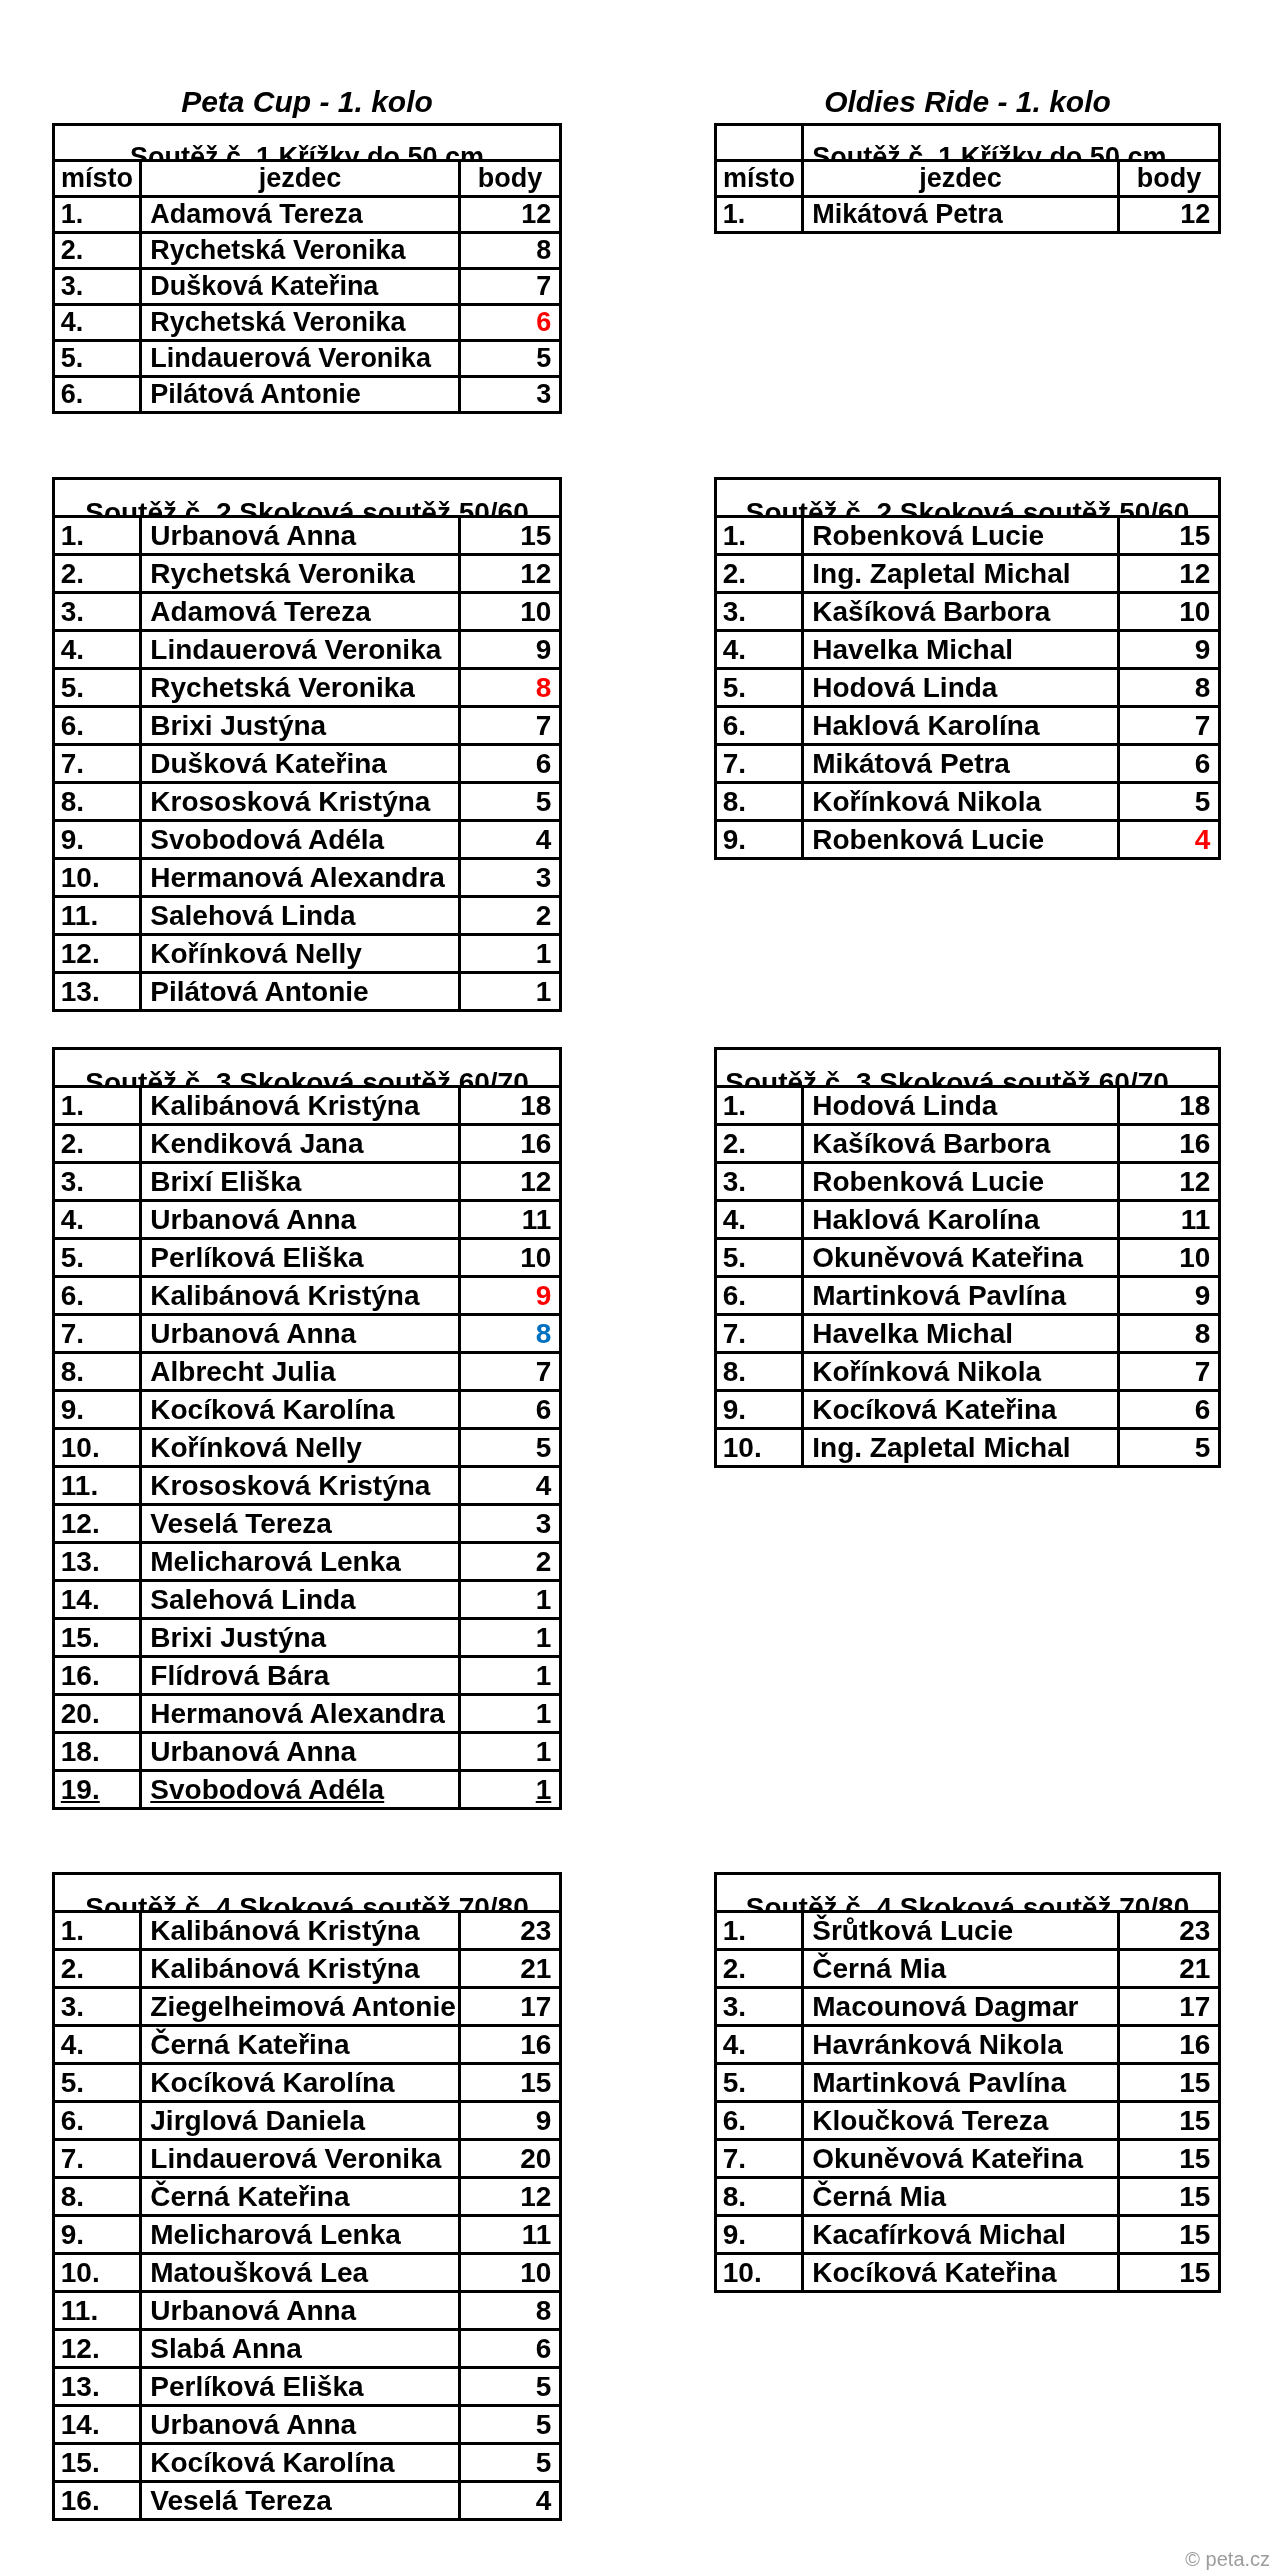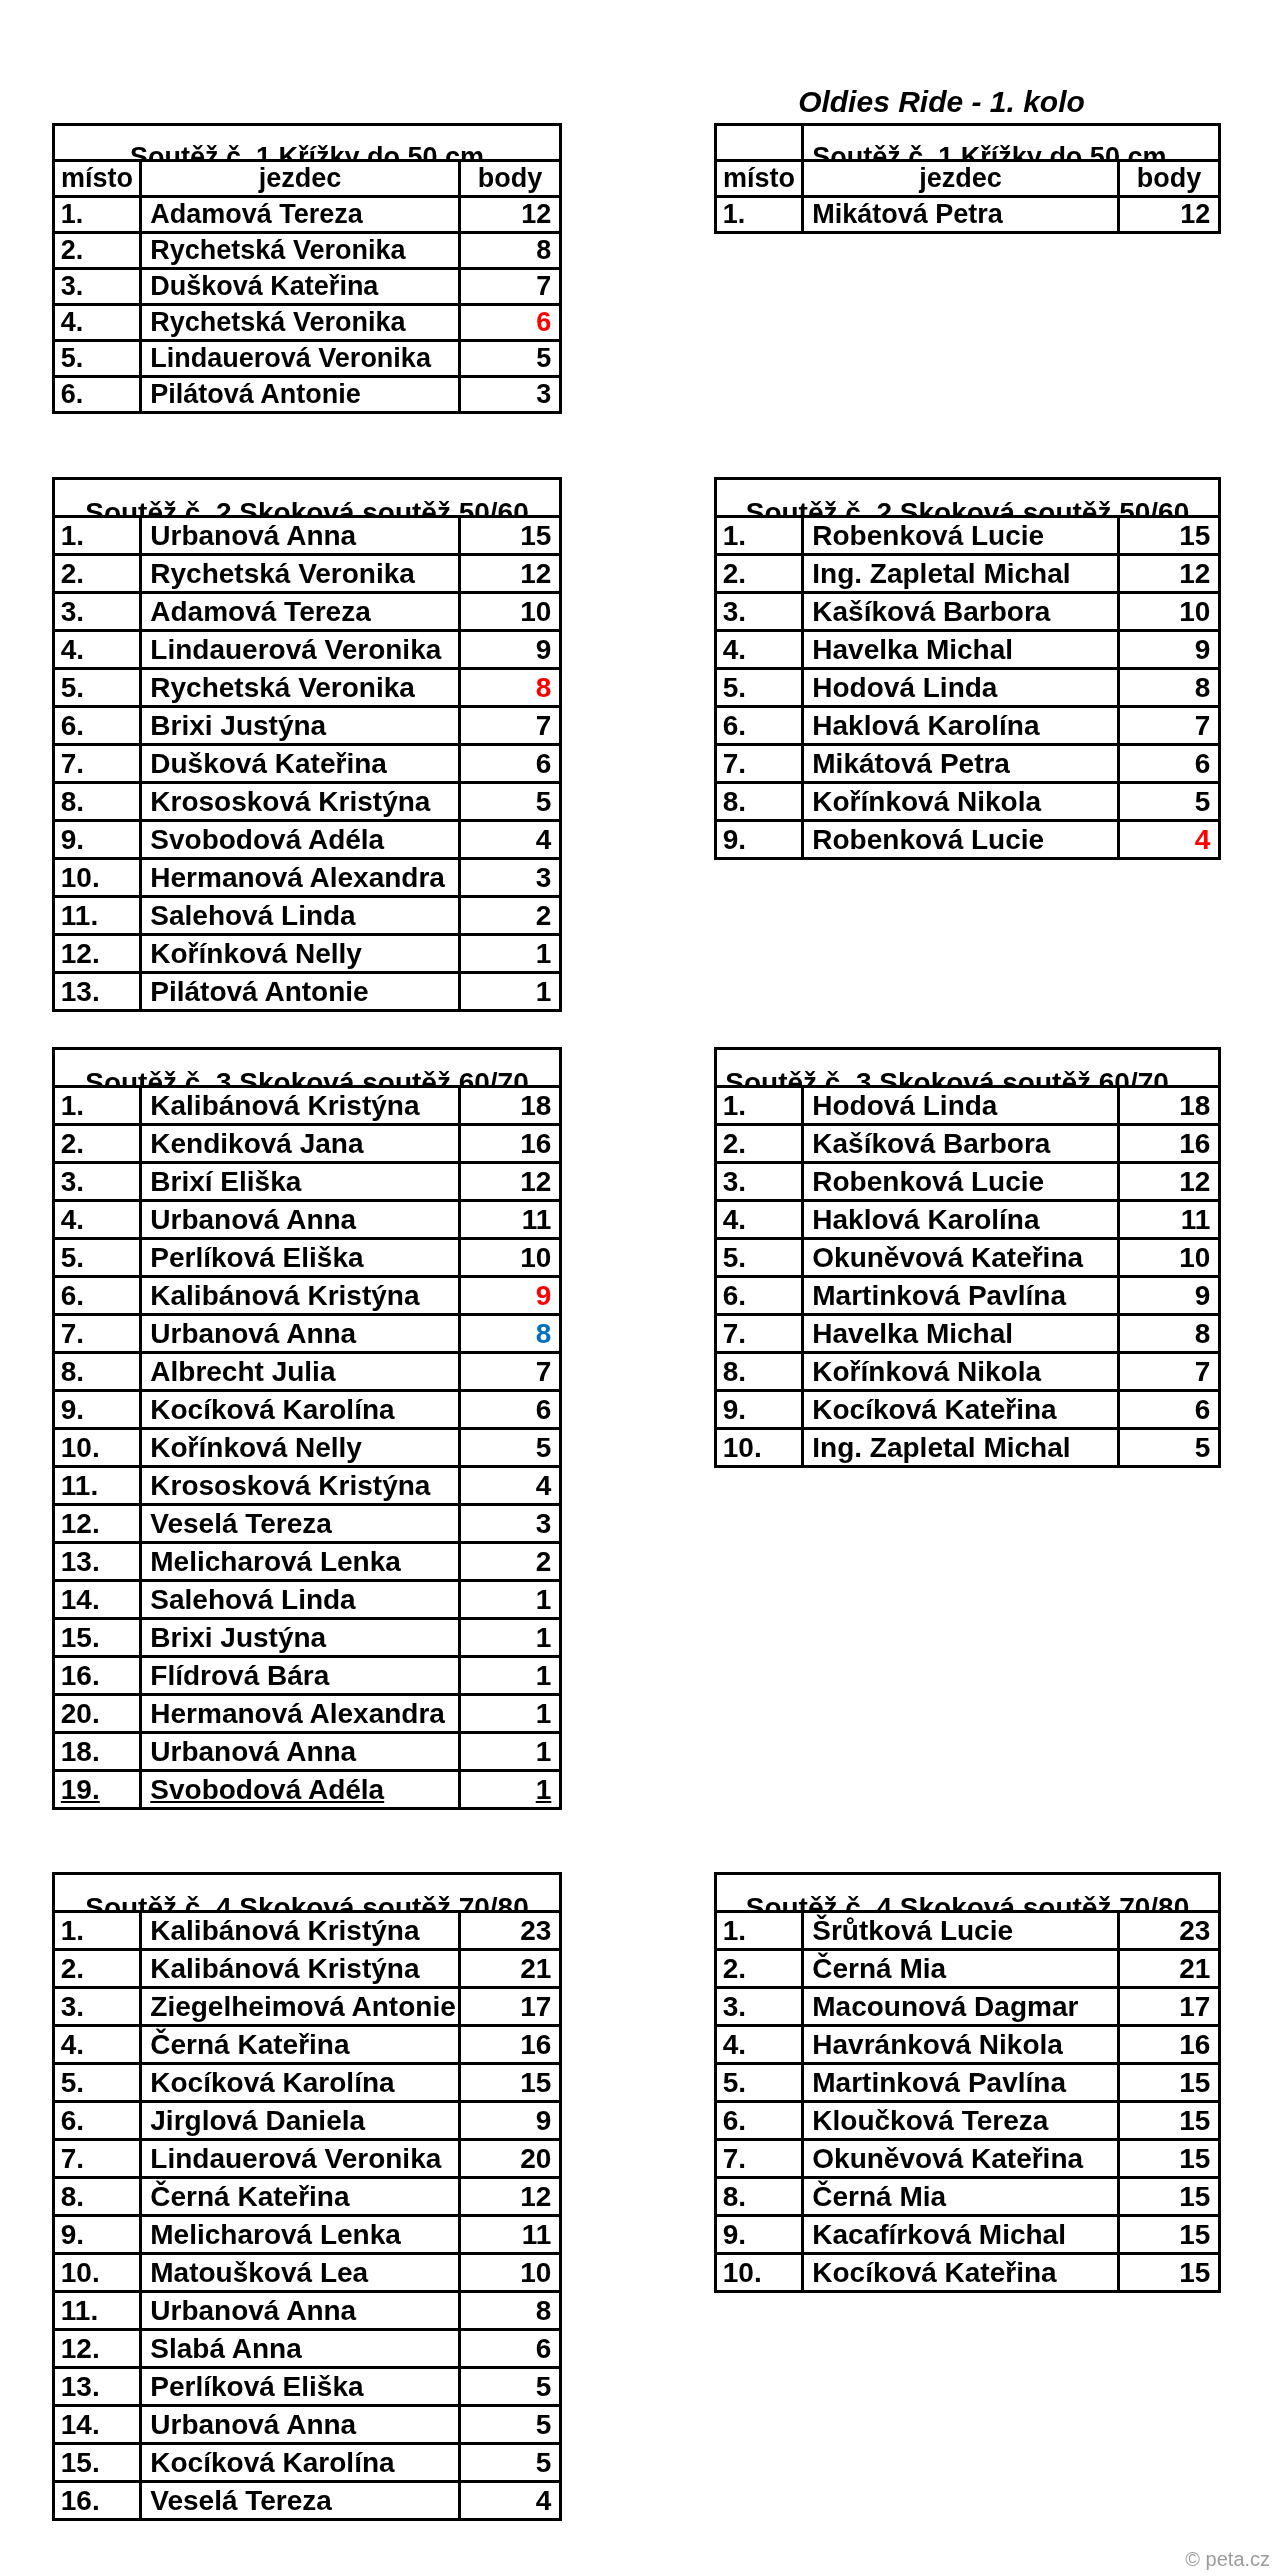--- a/index.html
+++ b/index.html
@@ -52,21 +52,22 @@
     font-size: 20px;
     font-weight: normal;
     color: #9d9d9d;
     font-family: "Liberation Sans", sans-serif;
   }
 </style>
 </head>
 <body>
 
 <div class="page">
-  <div class="col-title" id="col-title-right" style="left:688px; width:507px;">Oldies Ride - 1. kolo</div>
+  <div class="col-title" id="col-title-left" style="left:52px; width:510px;">Peta Cup - 1. kolo</div>
+  <div class="col-title" id="col-title-right" style="left:714px; width:507px;">Oldies Ride - 1. kolo</div>
 
   <div id="tables-root">
       <div class="rtable" style="left: 52px; top: 123px; width: 510px; font-size: 27px;">
         <div class="trow" style="height: 33px; line-height: 33px;">
           <div class="cell title-cell">Soutěž č. 1 Křížky do 50 cm</div>
         </div>
         <div class="trow header-row" style="height: 33px; line-height: 33px;">
           <div class="cell place">místo</div>
           <div class="cell rider">jezdec</div>
           <div class="cell points">body</div>

